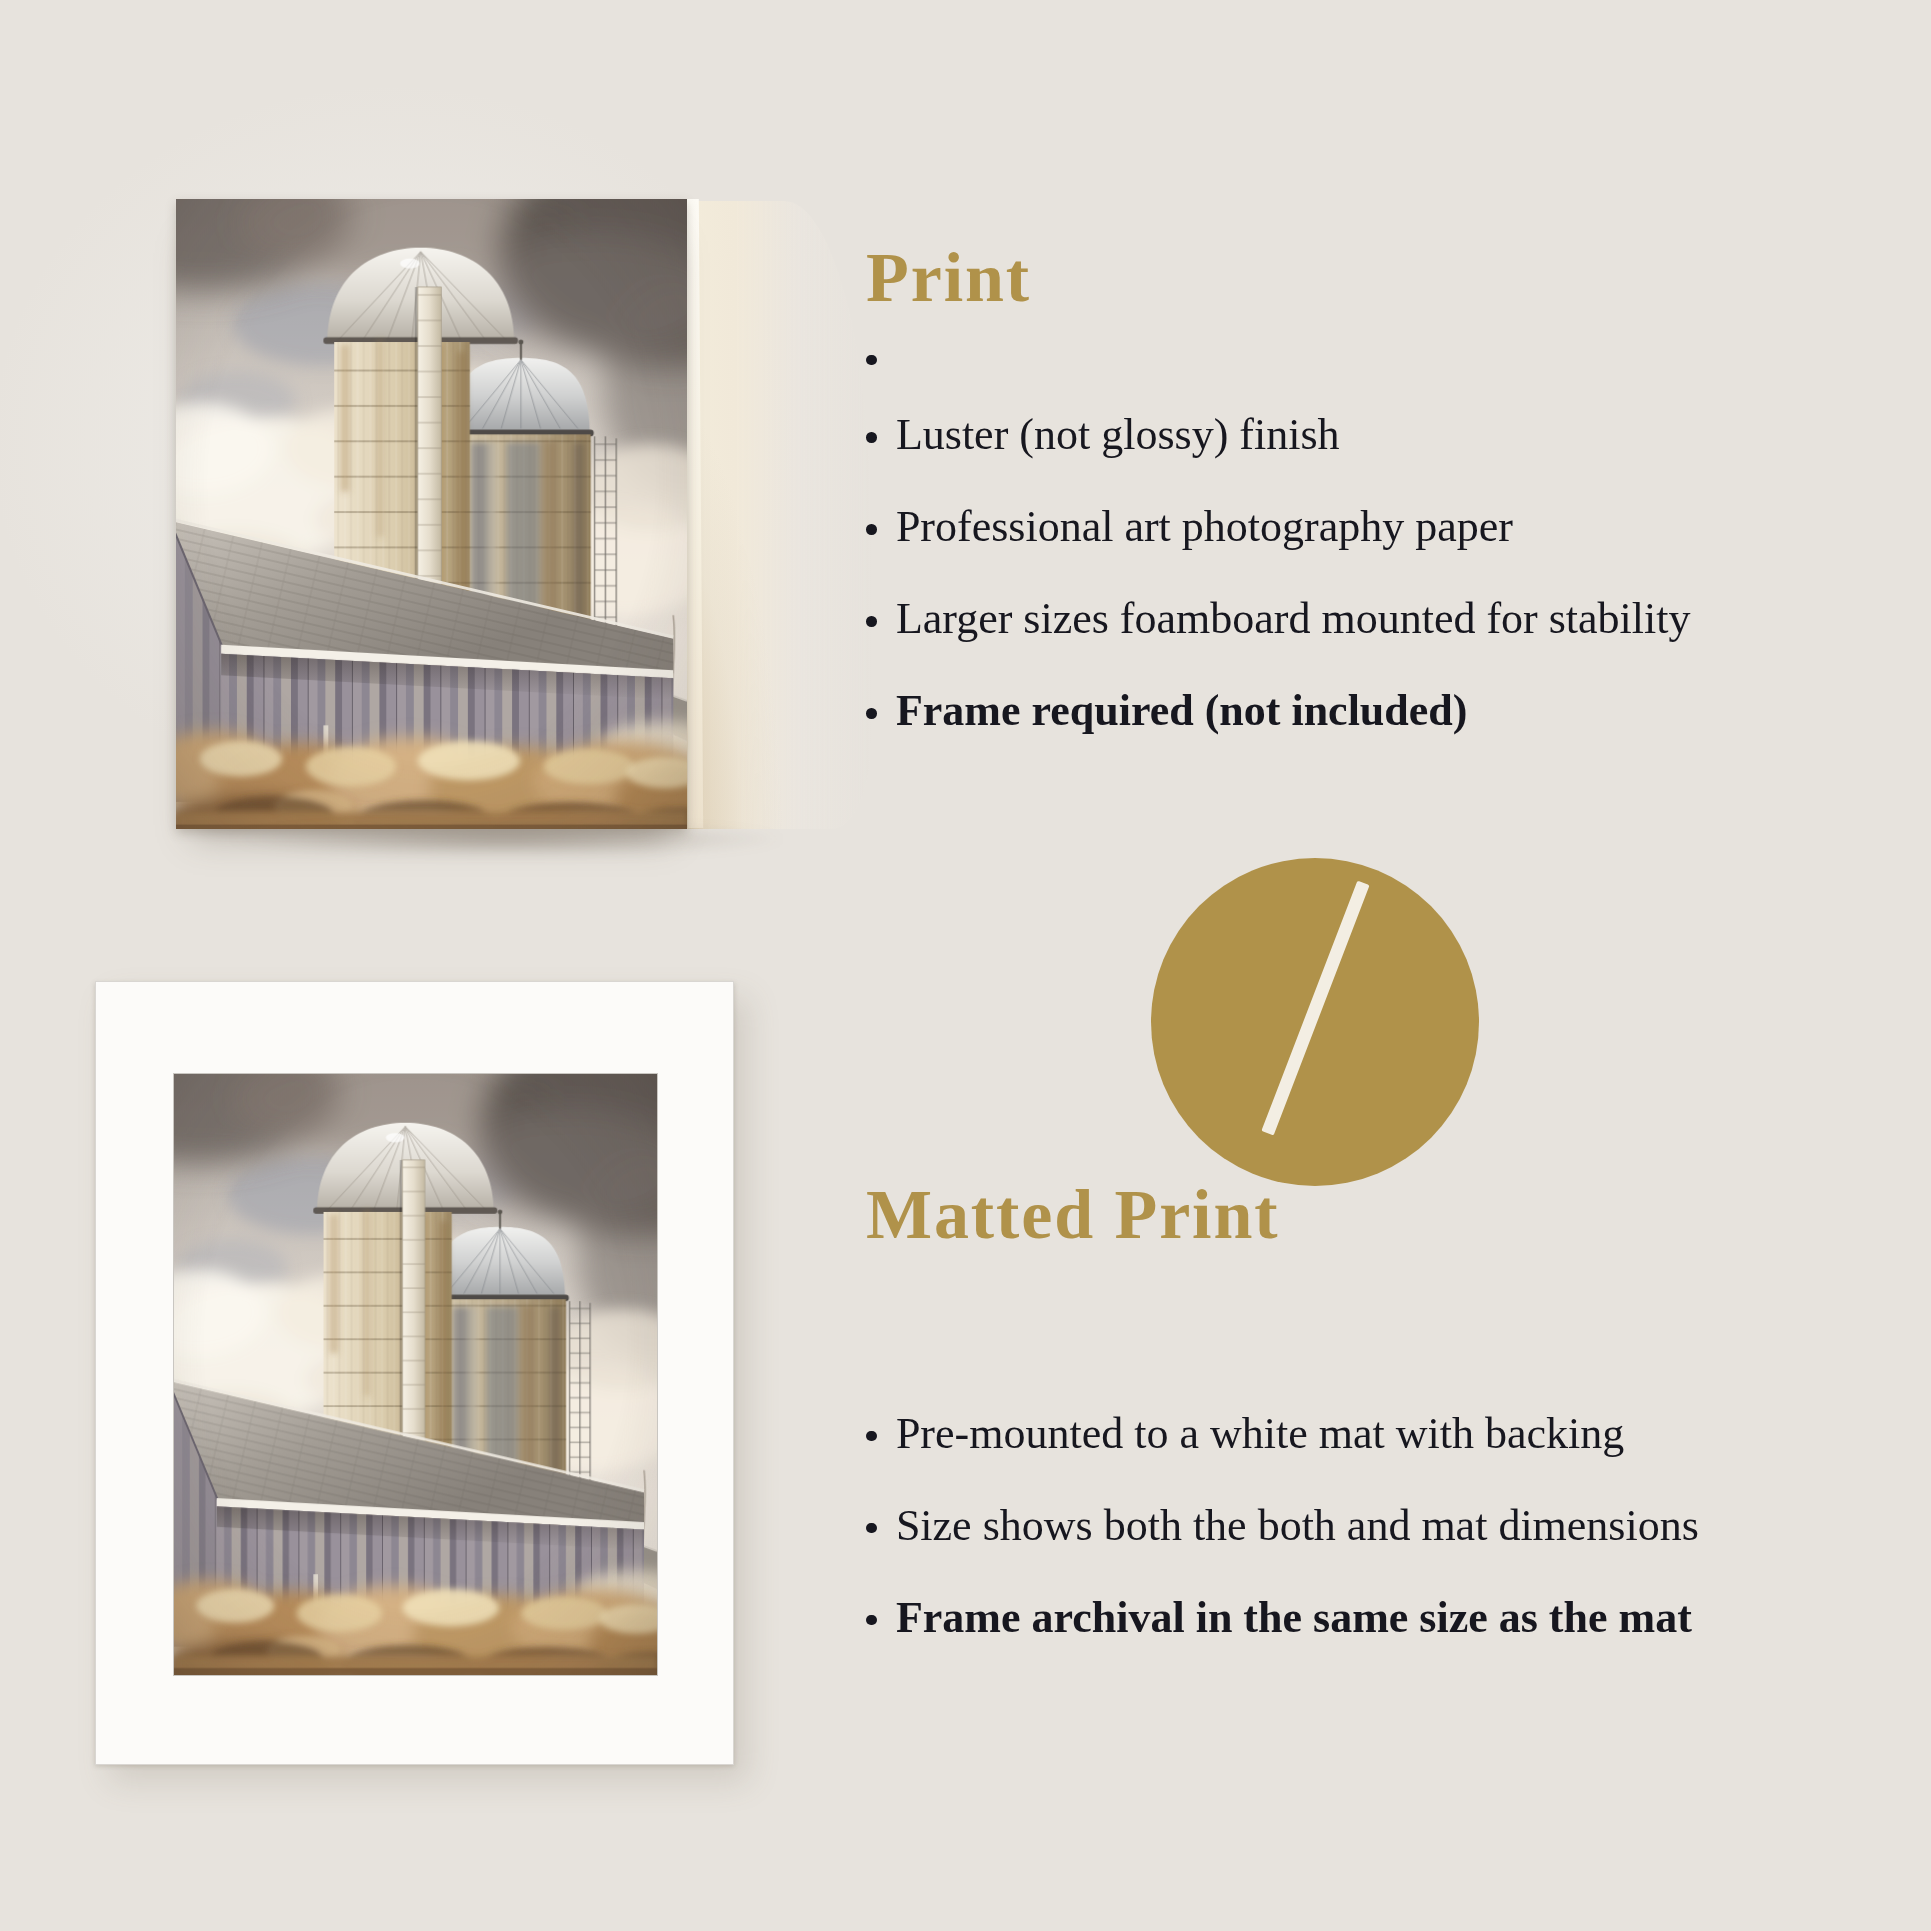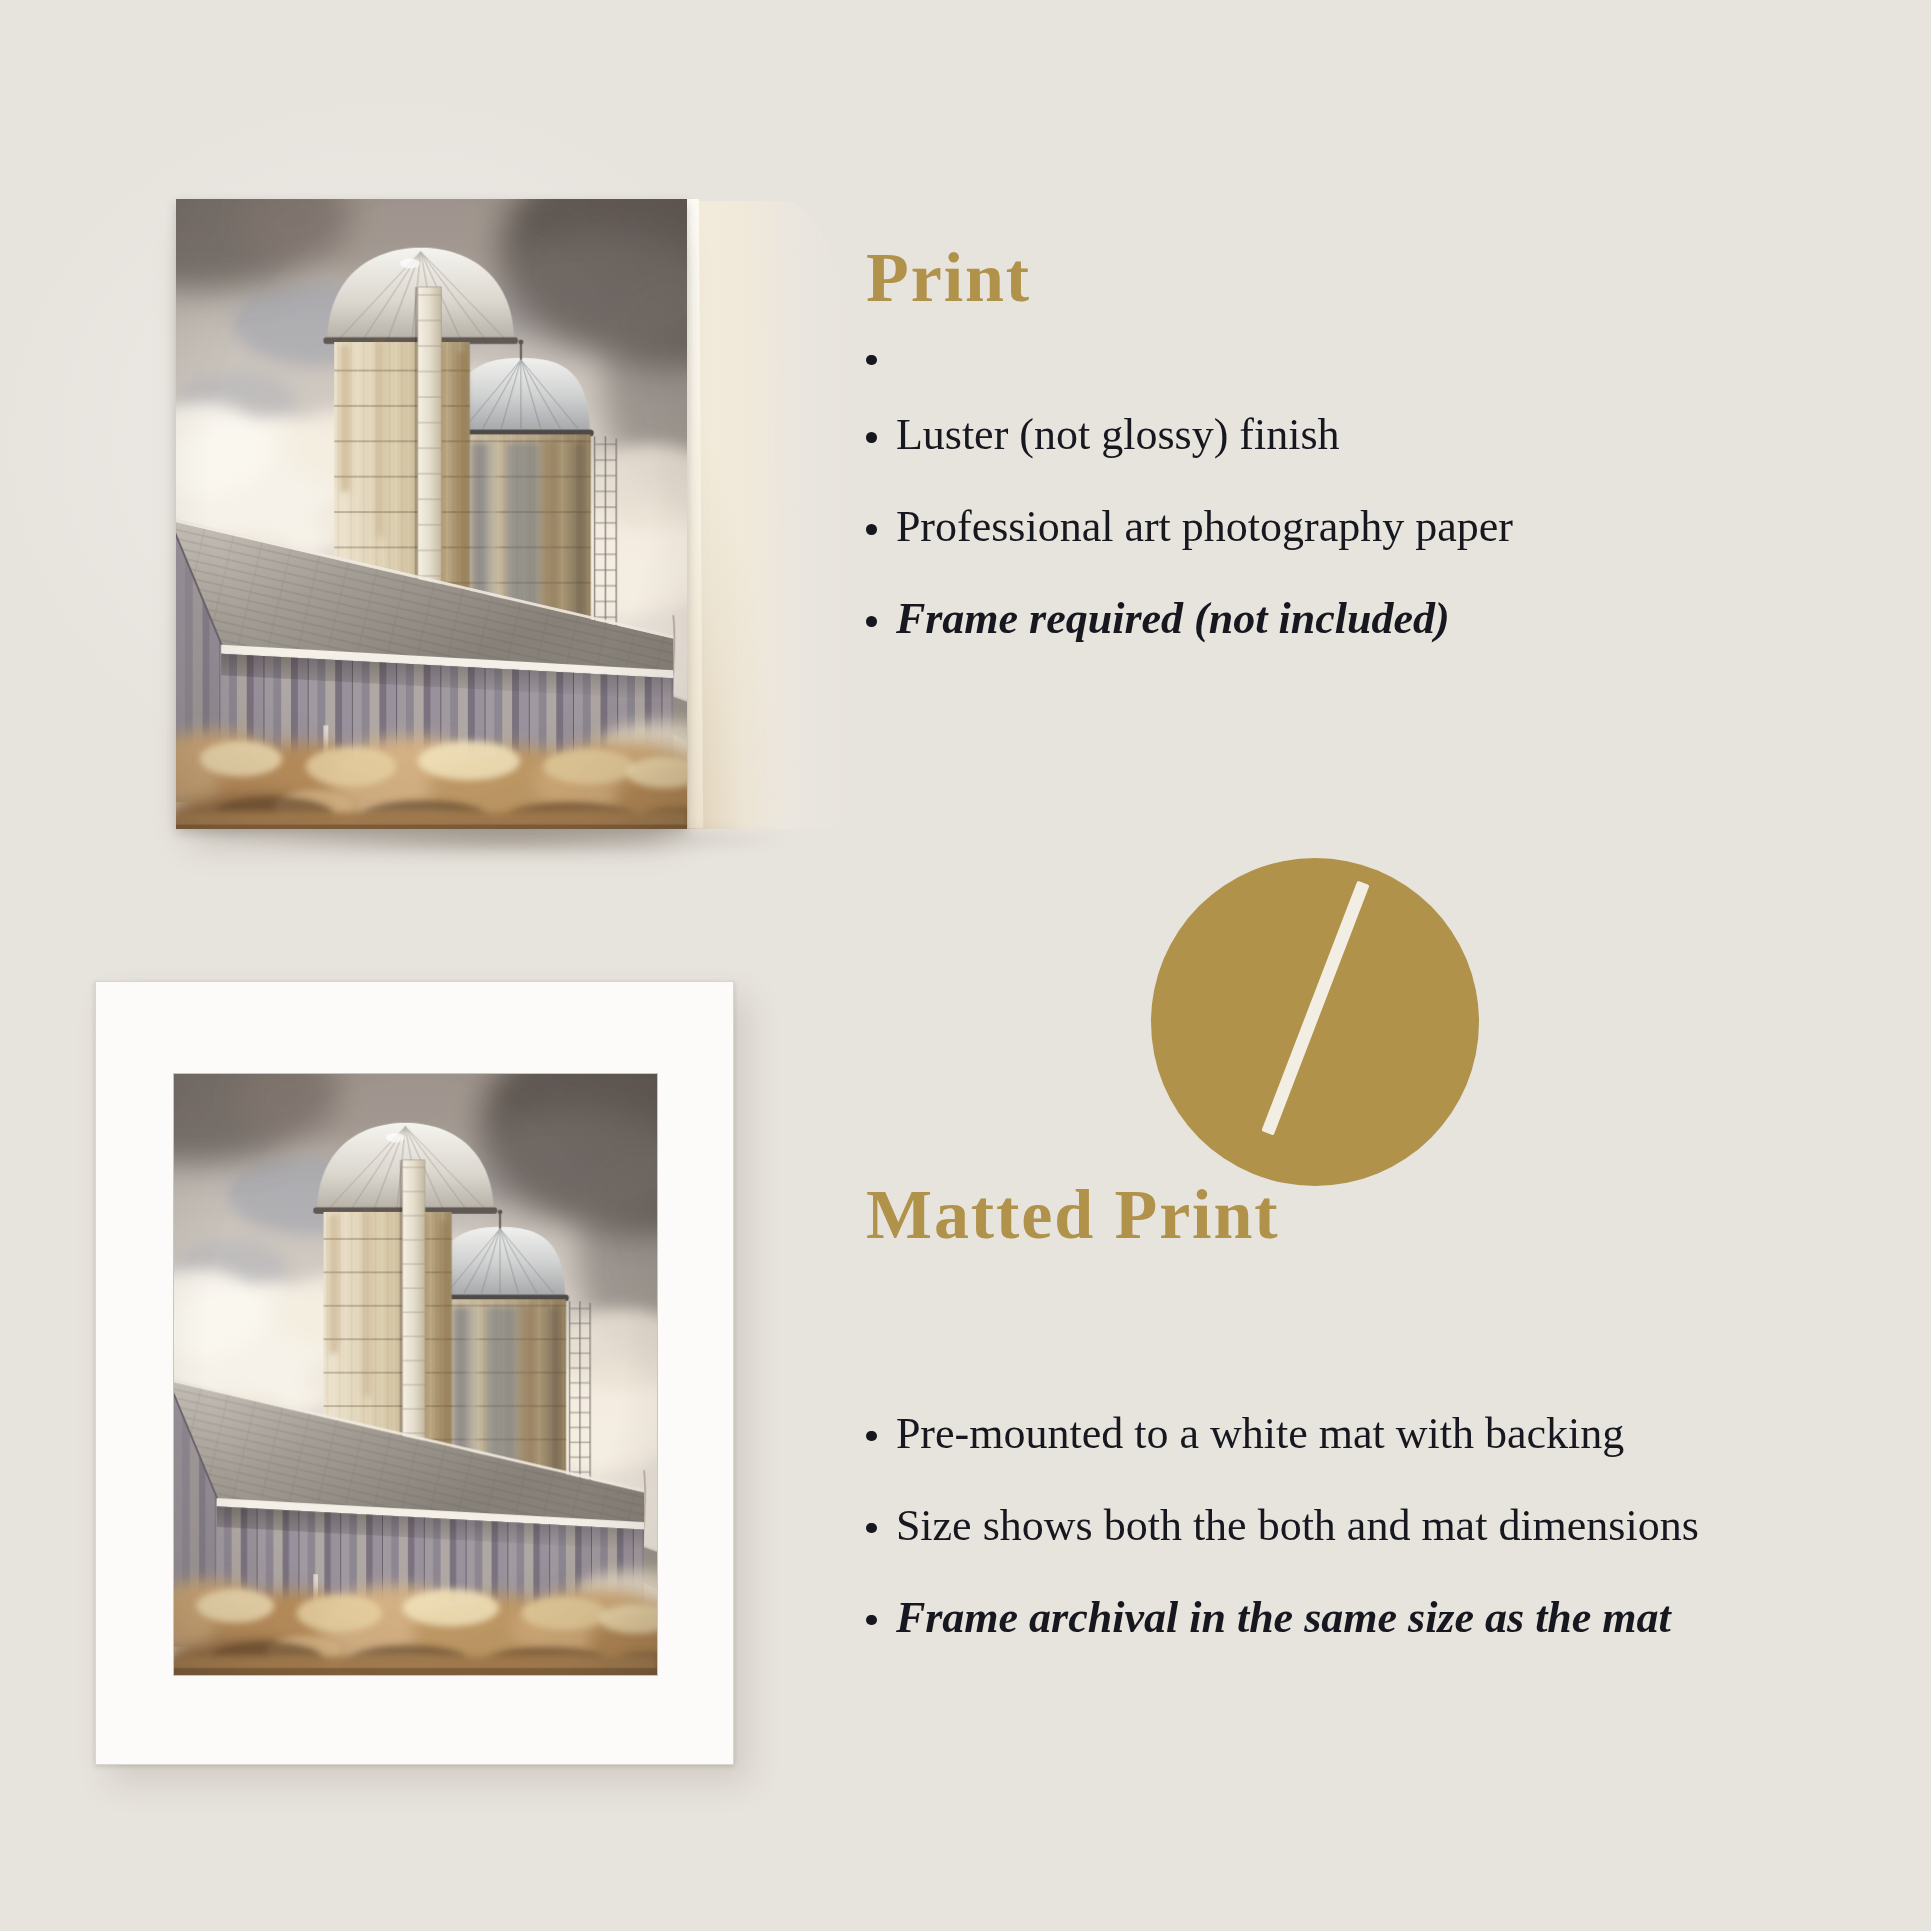--- a/index.html
+++ b/index.html
@@ -78,21 +78,21 @@
   .l-matted{top:1368px;margin-top:44px;}
   .blist li{
     display:flex;align-items:center;
     margin:0 0 48px 0;
     font-size:44px;line-height:1;white-space:nowrap;
   }
   .dot{
     flex:0 0 auto;width:10.6px;height:10.6px;border-radius:50%;
     background:var(--ink);margin-right:19.3px;margin-top:3.9px;
   }
-  .emph .bt{font-weight:700;font-style:italic;}
+  .emph .bt{font-weight:700;}
 
   
   .divider{
     position:absolute;left:1151px;top:858px;width:328px;height:328px;
     border-radius:50%;background:var(--gold);
   }
   .slash{
     position:absolute;left:158px;top:16.4px;width:12.6px;height:268px;
     background:var(--paper);transform:rotate(21deg);border-radius:1.9px;
   }
@@ -358,20 +358,24 @@
         <span class="dot"></span>
       </li>
       <li>
         <span class="dot"></span>
         <span class="bt">Luster (not glossy) finish</span>
       </li>
       <li>
         <span class="dot"></span>
         <span class="bt">Professional art photography paper</span>
       </li>
+      <li>
+        <span class="dot"></span>
+        <span class="bt">Larger sizes foamboard mounted for stability</span>
+      </li>
       <li class="emph">
         <span class="dot"></span>
         <span class="bt">Frame required (not included)</span>
       </li>
     </ul>
   </section>
 
   <div class="divider">
     <span class="slash"></span>
   </div>

